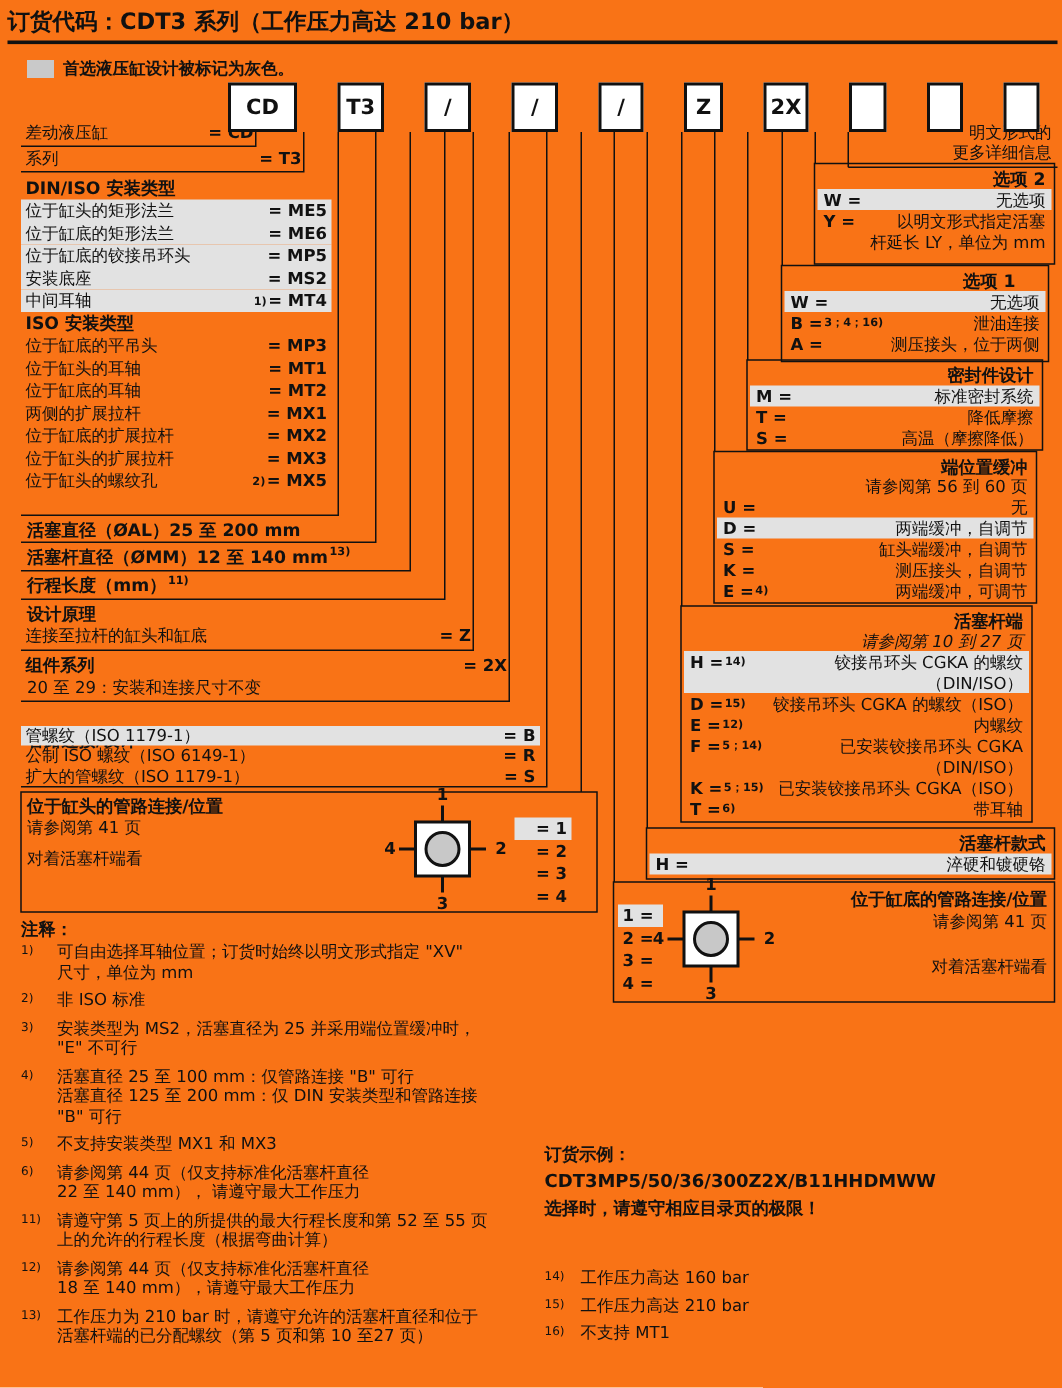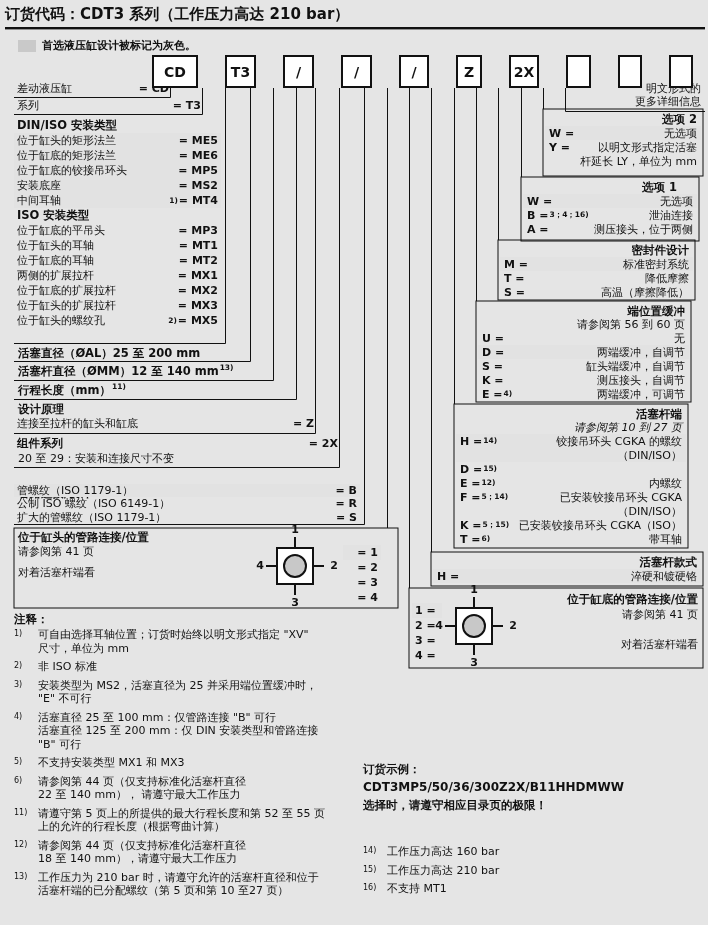--- a/index.html
+++ b/index.html
@@ -1,16 +1,16 @@
 <!DOCTYPE html>
 <html style="--hl: #e2e2e2; --sw: #c9c9c9; --circ: #c8c8c8;"><head>
 <meta charset="utf-8">
 <style>
   html,body{margin:0;padding:0;background:#fff;}
-  #root{position:relative;width:708px;height:925px;background:#e5e5e5;overflow:hidden;
+  #root{position:relative;width:708px;height:925px;background:#f97316;overflow:hidden;
         font-family:"DejaVu Sans","Liberation Sans",sans-serif;color:#111;}
   .abs{position:absolute;}
   .b{font-weight:bold;}
   .t11{font-size:11px;line-height:13px;}
   .hdr{font-weight:bold;font-size:11.5px;line-height:14px;}
   .gray{background:var(--hl);}
   svg.overlay{position:absolute;left:0;top:0;z-index:0;}
   .txt{z-index:2;}
   
   .cboxrow{display:flex;align-items:stretch;height:33px;z-index:3;}
@@ -378,20 +378,21 @@
           <span class="rlbl">铰接吊环头 CGKA 的螺纹</span>
         </div>
         <div class="rrow gray">
           <span class="cd"></span>
           <sup class="sp"></sup>
           <span class="rlbl">（DIN/ISO）</span>
         </div>
         <div class="rrow">
           <span class="cd">D =</span>
           <sup class="sp">15)</sup>
+          <span class="rlbl">铰接吊环头 CGKA 的螺纹（ISO）</span>
         </div>
         <div class="rrow">
           <span class="cd">E =</span>
           <sup class="sp">12)</sup>
           <span class="rlbl">内螺纹</span>
         </div>
         <div class="rrow">
           <span class="cd">F =</span>
           <sup class="sp">5；14)</sup>
           <span class="rlbl">已安装铰接吊环头 CGKA</span>

